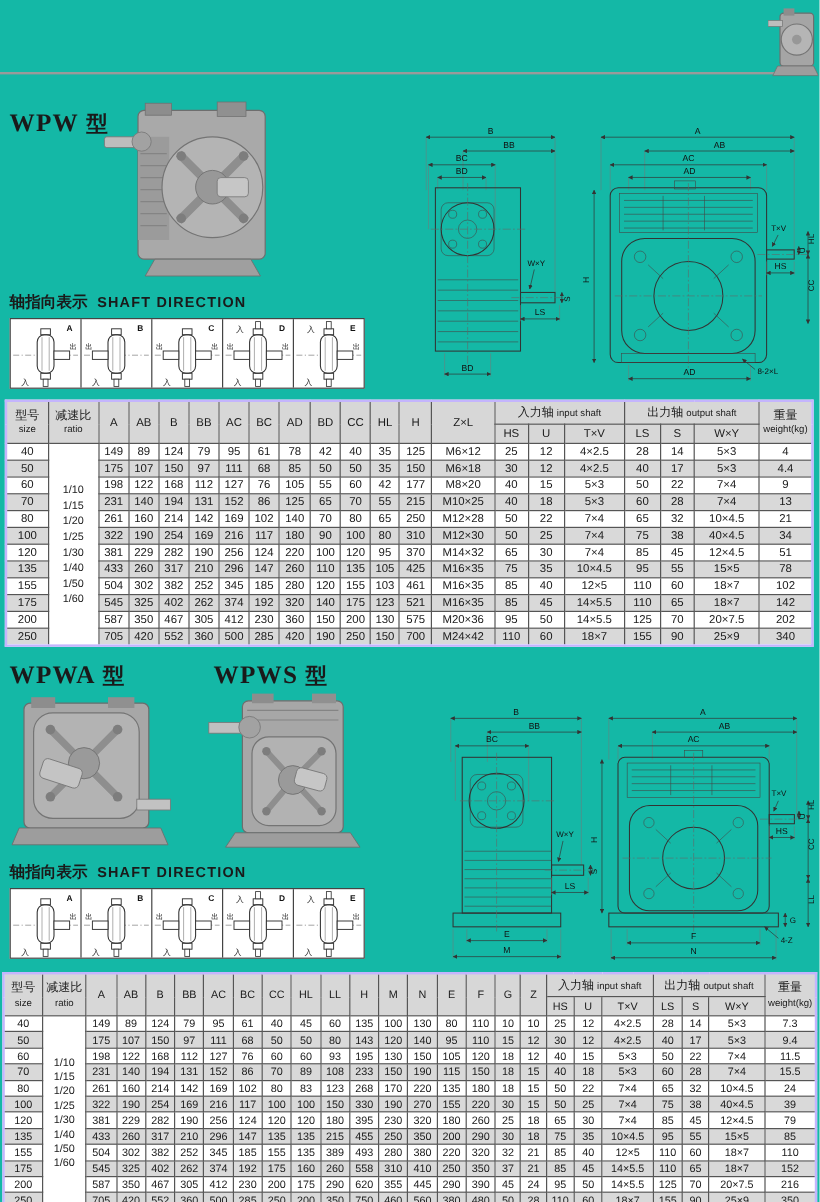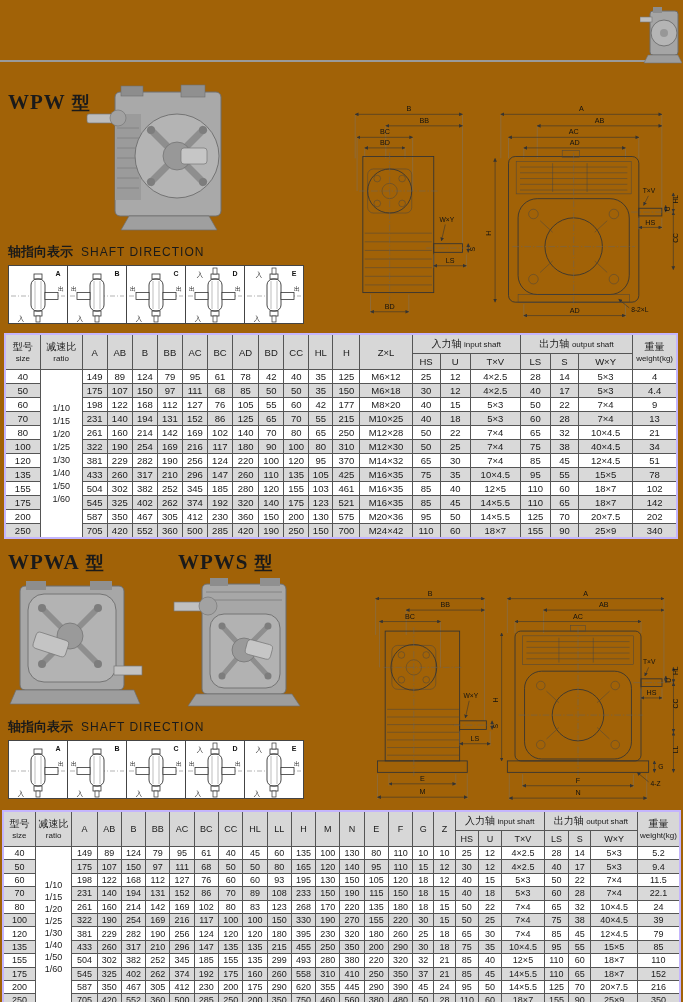--- a/index.html
+++ b/index.html
@@ -1,23 +1,23 @@
 <!DOCTYPE html>
 <html><head>
 <meta charset="utf-8">
 <style>
   html,body{margin:0;padding:0;background:#f2f2f2}
-  .page{position:relative;width:683px;height:1002px;background:#a16207;overflow:hidden;
+  .page{position:relative;width:683px;height:1002px;background:#14b8a6;overflow:hidden;
         font-family:"Liberation Sans",sans-serif;color:#1a1a1a}
   .rule{position:absolute;left:0;top:60px;width:662px;height:2px;background:#9a9a9a}
   .title{position:absolute;font-family:"Liberation Serif",serif;font-weight:bold;
          font-size:21px;letter-spacing:1px;white-space:nowrap}
   .title .typ{font-size:18px;font-weight:bold;margin-left:6px}
   .sd-label{position:absolute;font-size:13px;font-weight:bold;white-space:nowrap}
-  .sd-label .en{font-weight:normal;font-size:12px;margin-left:8px;letter-spacing:1px}
+  .sd-label .en{font-weight:bold;font-size:12px;margin-left:8px;letter-spacing:1px}
   .sd-row{position:absolute;display:flex;border:1px solid #444;background:#fff}
   .sd-cell{width:58px;height:57px;border-right:1px solid #444;position:relative}
   .sd-cell:last-child{border-right:none}
   .sd-cell svg{width:100%;height:100%;display:block}
 
   table{position:absolute;border-collapse:collapse;table-layout:fixed;background:#fff;
         border:2px solid #c4b5fd}
   th,td{border:1px solid #555;text-align:center;padding:0 1px;overflow:hidden;white-space:nowrap}
   th{background:#d7d7d7;font-weight:normal}
   #table1{left:4px;top:333px;width:674px;font-size:9.5px}
@@ -940,34 +940,34 @@
           <td>80</td>
           <td>110</td>
           <td>10</td>
           <td>10</td>
           <td>25</td>
           <td>12</td>
           <td>4×2.5</td>
           <td>28</td>
           <td>14</td>
           <td>5×3</td>
-          <td>5.2</td>
+          <td>7.3</td>
         </tr>
         <tr class="shade">
           <td>50</td>
           <td>175</td>
           <td>107</td>
           <td>150</td>
           <td>97</td>
           <td>111</td>
           <td>68</td>
           <td>50</td>
           <td>50</td>
           <td>80</td>
-          <td>165</td>
+          <td>143</td>
           <td>120</td>
           <td>140</td>
           <td>95</td>
           <td>110</td>
           <td>15</td>
           <td>12</td>
           <td>30</td>
           <td>12</td>
           <td>4×2.5</td>
           <td>40</td>
@@ -1018,21 +1018,21 @@
           <td>115</td>
           <td>150</td>
           <td>18</td>
           <td>15</td>
           <td>40</td>
           <td>18</td>
           <td>5×3</td>
           <td>60</td>
           <td>28</td>
           <td>7×4</td>
-          <td>22.1</td>
+          <td>15.5</td>
         </tr>
         <tr>
           <td>80</td>
           <td>261</td>
           <td>160</td>
           <td>214</td>
           <td>142</td>
           <td>169</td>
           <td>102</td>
           <td>80</td>
@@ -1134,21 +1134,21 @@
         <tr>
           <td>155</td>
           <td>504</td>
           <td>302</td>
           <td>382</td>
           <td>252</td>
           <td>345</td>
           <td>185</td>
           <td>155</td>
           <td>135</td>
-          <td>299</td>
+          <td>389</td>
           <td>493</td>
           <td>280</td>
           <td>380</td>
           <td>220</td>
           <td>320</td>
           <td>32</td>
           <td>21</td>
           <td>85</td>
           <td>40</td>
           <td>12×5</td>

